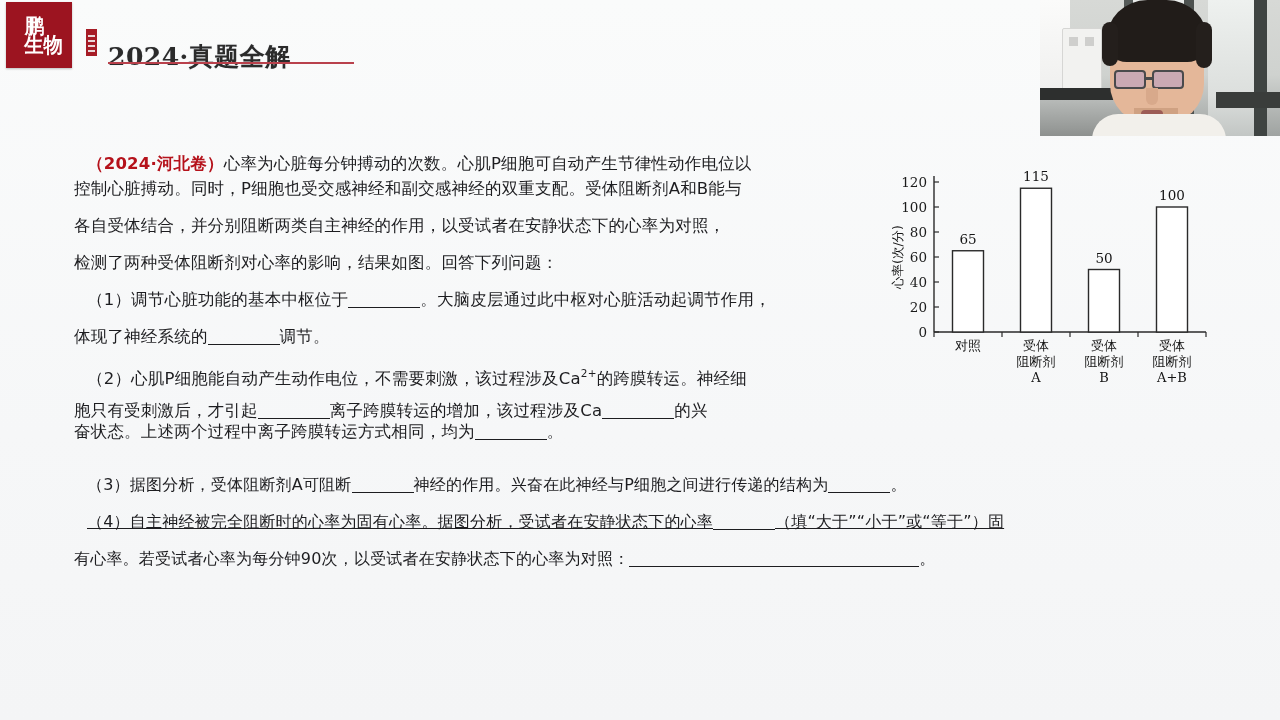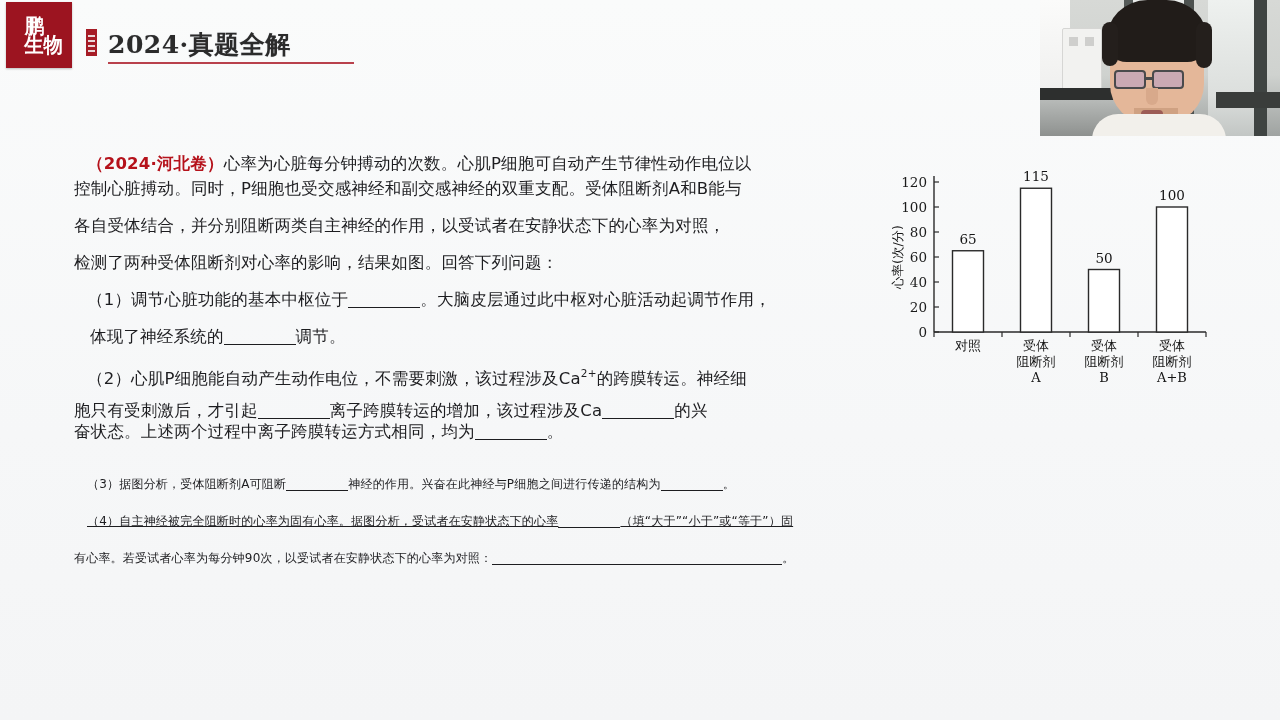--- a/index.html
+++ b/index.html
@@ -35,57 +35,57 @@
   #title-wrap { position: absolute; left: 86px; top: 24px; width: 250px; }
   #title-tick {
     position: absolute; left: 0; top: 5px; width: 11px; height: 27px;
     background: #a61c26;
   }
   #title-tick:after{
     content:""; position:absolute; left:2px; top:3px; right:2px; bottom:3px;
     background: repeating-linear-gradient(180deg,#a61c26 0 3px,#e9d7d8 3px 5px);
   }
   #doc-title {
-    position: absolute; left: 22px; top: 4px;
+    position: absolute; left: 22px; top: 16px;
     font-family: "DejaVu Serif", serif;
     font-weight: bold; font-size: 25px; color: #2b2b2b;
     letter-spacing: .5px; white-space: nowrap;
     text-shadow: 0 0 1px rgba(120,130,150,.35);
   }
   #title-rule {
     position: absolute; left: 22px; top: 38px; width: 246px; height: 1.5px;
     background: #b9414c;
   }
 
   
   #content { position: absolute; left: 74px; top: 133px; width: 1140px; }
   .para {
     font-family: "DejaVu Sans", sans-serif;
     font-size: 16.5px; color: #1d1d20;
     line-height: 37px; letter-spacing: .2px;
     white-space: nowrap;
   }
-  .para.small { font-size: 12px; }
+  .para.small { font-size: 16px; }
   .src { color: #b5121b; font-weight: bold; }
   .indent { display: inline-block; width: 13px; }
   .blank {
     display: inline-block; border-bottom: 1.6px solid #1d1d20;
     vertical-align: -3px; height: 14px;
   }
   .b-sm { width: 62px; }
   .b-md { width: 72px; }
   .b-lg { width: 290px; }
   sup { font-size: 10.5px; vertical-align: super; }
 
   #q1-l1 { position:absolute; left:0;   top:12px;text-align:center;   }
   #q1-l2 { position:absolute; left:0;   top:37px;}
   #q1-l3 { position:absolute; left:0;   top:74px;}
   #q1-l4 { position:absolute; left:0;   top:111px;}
   #q1a   { position:absolute; left:0;   top:148px;}
-  #q1b   { position:absolute; left:16px;   top:185px;}
+  #q1b   { position:absolute; left:0;   top:185px;}
   #q2a   { position:absolute; left:0;   top:222px;}
   #q2b   { position:absolute; left:0;   top:259px;}
   #q2c   { position:absolute; left:0;   top:280px;}
   #q3    { position:absolute; left:0;   top:333px;}
   #q4a   { position:absolute; left:0;   top:370px;text-decoration:underline;}
   #q4b   { position:absolute; left:0;   top:407px;}
 
   
   #chart {
     position: absolute; left: 888px; top: 160px;

